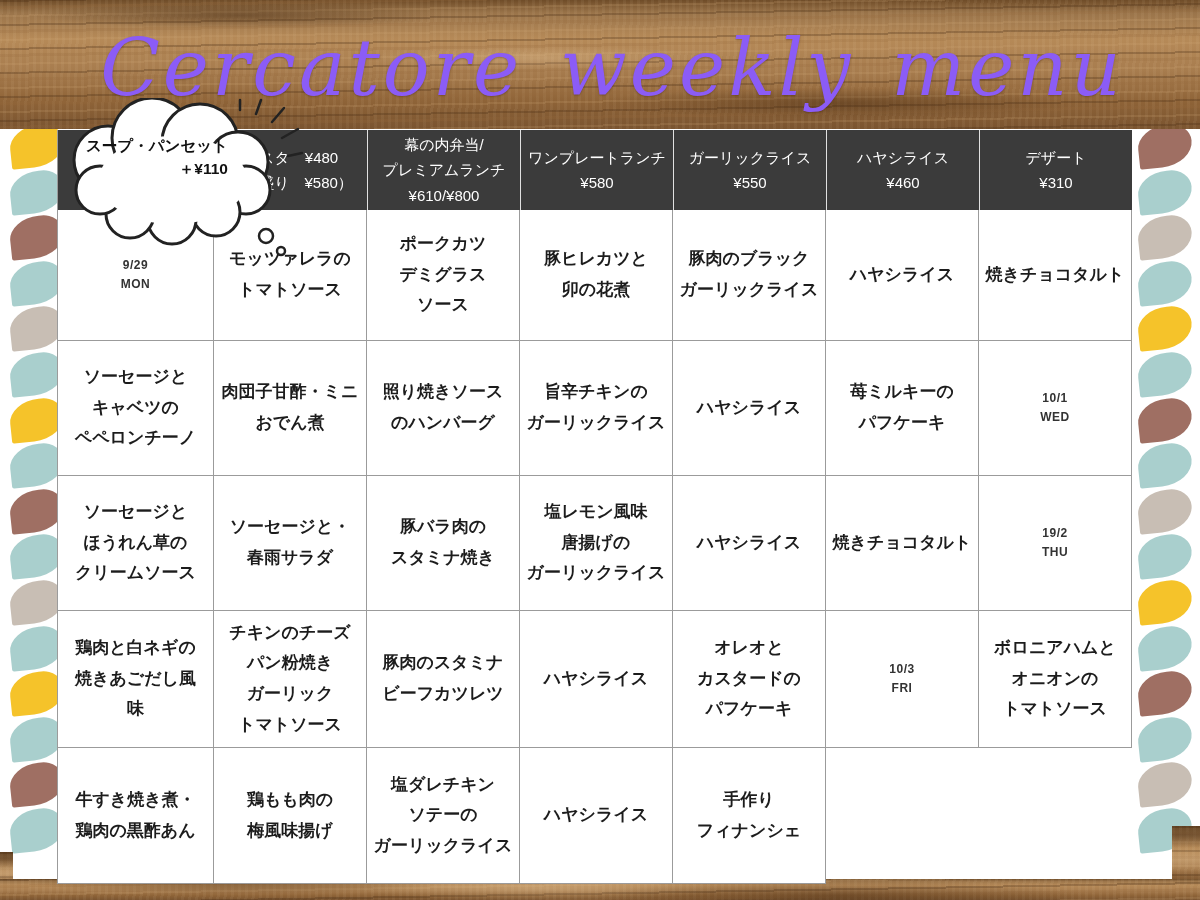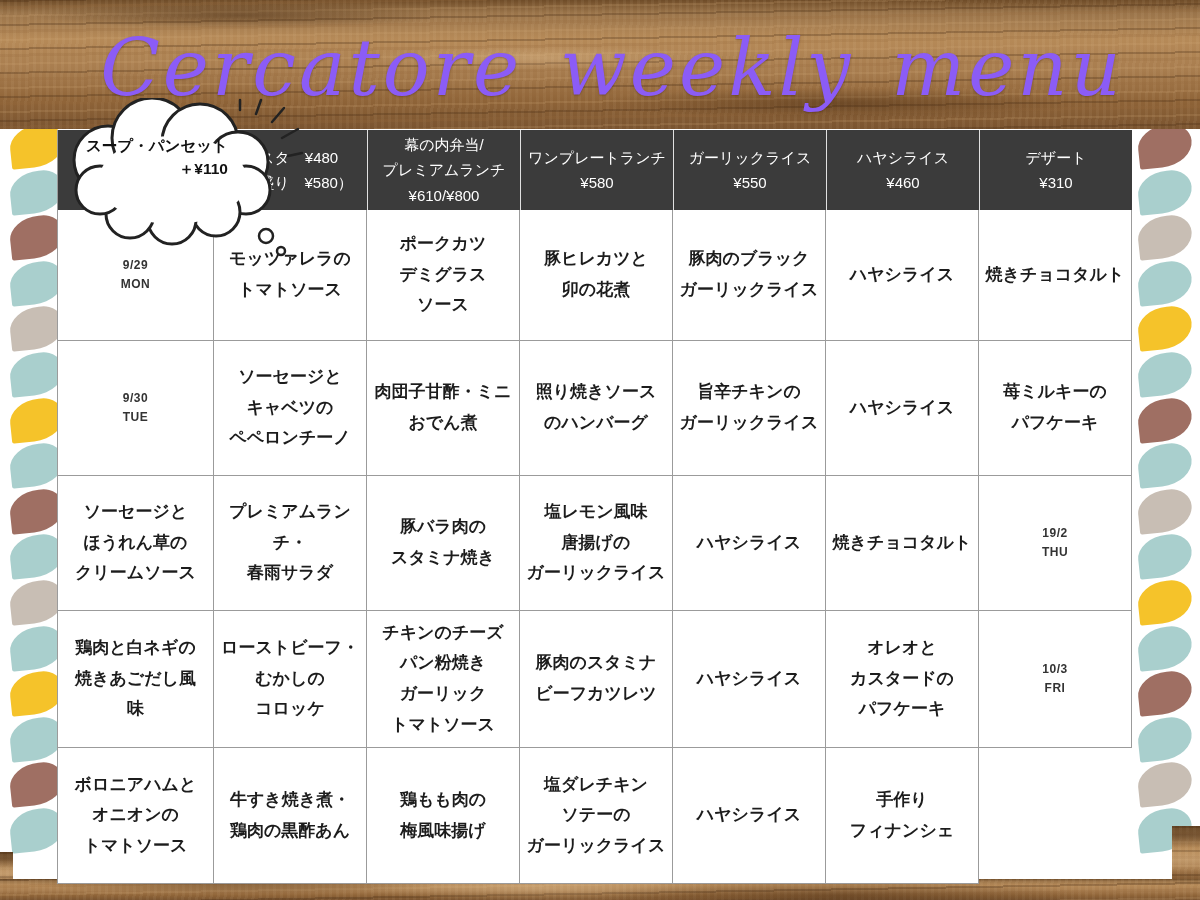--- a/index.html
+++ b/index.html
@@ -137,52 +137,49 @@
 トマトソース</div>
     <div class="cell">ポークカツ
 デミグラス
 ソース</div>
     <div class="cell">豚ヒレカツと
 卯の花煮</div>
     <div class="cell">豚肉のブラック
 ガーリックライス</div>
     <div class="cell">ハヤシライス</div>
     <div class="cell">焼きチョコタルト</div>
-    <div class="cell day-cell"><div>9/30</div><div>TUE</div></div>
     <div class="cell">ソーセージと
 キャベツの
 ペペロンチーノ</div>
     <div class="cell">肉団子甘酢・ミニ
 おでん煮</div>
     <div class="cell">照り焼きソース
 のハンバーグ</div>
     <div class="cell">旨辛チキンの
 ガーリックライス</div>
     <div class="cell">ハヤシライス</div>
     <div class="cell">苺ミルキーの
 パフケーキ</div>
+    <div class="cell day-cell"><div>10/1</div><div>WED</div></div>
     <div class="cell">ソーセージと
 ほうれん草の
 クリームソース</div>
-    <div class="cell">プレミアムランチ・
+    <div class="cell">ソーセージと・
 春雨サラダ</div>
     <div class="cell">豚バラ肉の
 スタミナ焼き</div>
     <div class="cell">塩レモン風味
 唐揚げの
 ガーリックライス</div>
     <div class="cell">ハヤシライス</div>
     <div class="cell">焼きチョコタルト</div>
     <div class="cell day-cell"><div>19/2</div><div>THU</div></div>
     <div class="cell">鶏肉と白ネギの
 焼きあごだし風
 味</div>
-    <div class="cell">ローストビーフ・
-むかしの
-コロッケ</div>
     <div class="cell">チキンのチーズ
 パン粉焼き
 ガーリック
 トマトソース</div>
     <div class="cell">豚肉のスタミナ
 ビーフカツレツ</div>
     <div class="cell">ハヤシライス</div>
     <div class="cell">オレオと
 カスタードの
 パフケーキ</div>

